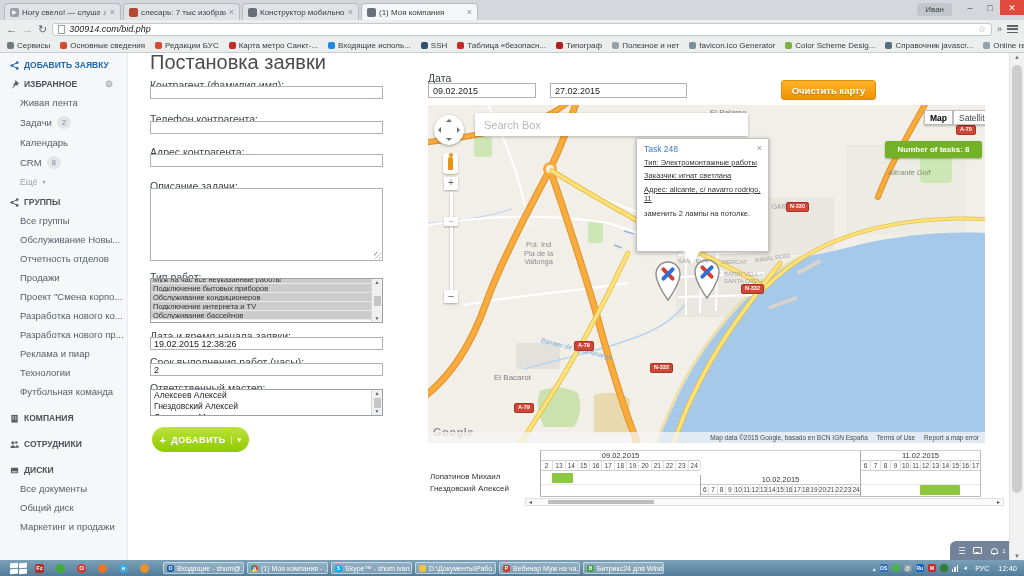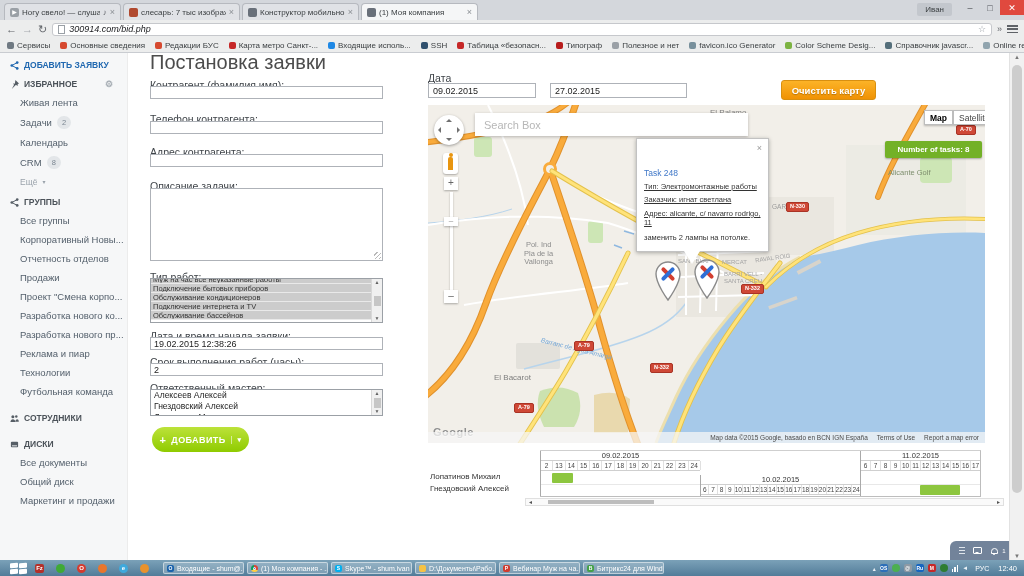--- a/index.html
+++ b/index.html
@@ -81,21 +81,21 @@
   .map-label{position:absolute;white-space:pre-line;line-height:1.15;pointer-events:none;}
   .map-badge{position:absolute;background:#cf4836;color:#fff;font-size:5.5px;font-weight:bold;padding:1px 3px;border-radius:2px;border:1px solid #a93325;line-height:1;}
   .searchbox{position:absolute;left:47px;top:8px;width:273px;height:23px;background:#fff;box-shadow:0 1px 3px rgba(0,0,0,.25);border:none;padding:4px 9px;font-size:11px;color:#444;font-family:inherit;}
   .searchbox::placeholder{color:#b7b7b7;}
   .map-type{position:absolute;left:496px;top:5px;display:flex;box-shadow:0 1px 2px rgba(0,0,0,.25);}
   .mt-btn{height:15px;background:#fff;border:1px solid #bdbdbd;font-size:8.5px;display:flex;align-items:center;padding:0 5px;color:#444;}
   .mt-btn.on{font-weight:bold;color:#000;}
   .tasks-badge{position:absolute;left:457px;top:36px;width:97px;height:17px;background:#73b127;border-radius:2px;color:#fff;font-size:8px;font-weight:bold;display:flex;align-items:center;justify-content:center;box-shadow:0 1px 2px rgba(0,0,0,.3);}
   .infowin{position:absolute;left:208px;top:33px;width:133px;height:114px;background:#fff;border:1px solid #c2c2c2;box-shadow:0 1px 4px rgba(0,0,0,.3);padding:5px 7px;}
   .iw-tail{position:absolute;left:256px;top:146px;width:0;height:0;border-left:8px solid transparent;border-right:8px solid transparent;border-top:13px solid #fff;}
-  .iw-title{color:#4078c8;font-size:8.5px;margin-bottom:4px;margin-top:24px;}
+  .iw-title{color:#4078c8;font-size:8.5px;margin-bottom:4px;}
   .iw-close{position:absolute;right:6px;top:4px;color:#999;font-size:9px;}
   .iw-line{font-size:7.5px;color:#333;text-decoration:underline;margin-bottom:3.5px;line-height:1.3;}
   .iw-note{font-size:7.5px;color:#333;margin-top:5px;}
   .pan-ctl{position:absolute;left:6px;top:10px;width:30px;height:30px;border-radius:50%;background:#fff;box-shadow:0 1px 3px rgba(0,0,0,.35);}
   .pan-ctl i{position:absolute;width:0;height:0;border:3px solid transparent;}
   .pan-ctl .n{left:12px;top:4px;border-bottom-color:#707070;border-top:none;}
   .pan-ctl .s{left:12px;bottom:4px;border-top-color:#707070;border-bottom:none;}
   .pan-ctl .w{left:4px;top:12px;border-right-color:#707070;border-left:none;}
   .pan-ctl .e{right:4px;top:12px;border-left-color:#707070;border-right:none;}
   .pegman{position:absolute;left:15px;top:48px;width:15px;height:21px;background:#fff;border-radius:3px;box-shadow:0 1px 2px rgba(0,0,0,.3);display:flex;align-items:center;justify-content:center;}
@@ -309,21 +309,21 @@
               <circle cx="8" cy="8.2" r="1.5"></circle>
               <path d="M2,5 8,1.8 M2,5 8,8.2" stroke="currentColor" stroke-width="1.1" fill="none"></path>
             </svg>
           </span>
           <span>ГРУППЫ</span>
         </div>
         <div class="sb-item">
           <span>Все группы</span>
         </div>
         <div class="sb-item">
-          <span>Корпоративный Новы...</span>
+          <span>Обслуживание Новы...</span>
         </div>
         <div class="sb-item">
           <span>Отчетность отделов</span>
         </div>
         <div class="sb-item">
           <span>Продажи</span>
         </div>
         <div class="sb-item">
           <span>Проект "Смена корпо...</span>
         </div>
@@ -334,20 +334,32 @@
           <span>Разработка нового пр...</span>
         </div>
         <div class="sb-item">
           <span>Реклама и пиар</span>
         </div>
         <div class="sb-item">
           <span>Технологии</span>
         </div>
         <div class="sb-item">
           <span>Футбольная команда</span>
+        </div>
+        <div class="sb-head gap">
+          <span class="sb-ico">
+            <svg viewBox="0 0 10 10">
+              <rect x="1.5" y="1" width="7" height="8.5"></rect>
+              <rect x="3" y="2.5" width="1.3" height="1.3" fill="#f6f7f8"></rect>
+              <rect x="5.7" y="2.5" width="1.3" height="1.3" fill="#f6f7f8"></rect>
+              <rect x="3" y="4.8" width="1.3" height="1.3" fill="#f6f7f8"></rect>
+              <rect x="5.7" y="4.8" width="1.3" height="1.3" fill="#f6f7f8"></rect>
+            </svg>
+          </span>
+          <span>КОМПАНИЯ</span>
         </div>
         <div class="sb-head gap">
           <span class="sb-ico">
             <svg viewBox="0 0 10 10">
               <circle cx="3.2" cy="3" r="1.7"></circle>
               <path d="M.5 9c0-2 1.2-3.2 2.7-3.2S5.9 7 5.9 9z"></path>
               <circle cx="7" cy="2.8" r="1.4"></circle>
               <path d="M5.8 8.7c.2-1.8 1-2.8 2.2-2.8 1 0 1.6.8 1.8 2.8z"></path>
             </svg>
           </span>
@@ -486,21 +498,21 @@
         </g>
         <g transform="translate(279,155)">
           <path d="M0,38 C0,38 -12,22 -12,12 A12,12 0 1 1 12,12 C12,22 0,38 0,38 Z" fill="#ffffff" stroke="#8a8a8a" stroke-width="1.4"></path>
           <rect x="-8.5" y="10" width="17" height="4" rx="2" fill="#d23f31" transform="rotate(45 0 12)"></rect>
           <rect x="-8.5" y="10" width="17" height="4" rx="2" fill="#2f6fd6" transform="rotate(-45 0 12)"></rect>
         </g>
       </svg>
 
       <div id="map-labels">
           <span class="map-label" style="left: 282px; top: 3px; font-size: 8px; color: rgb(126, 126, 126); text-align: left;">El Palamo</span>
-          <span class="map-label" style="left: 460px; top: 64px; font-size: 7.5px; color: rgb(126, 143, 110); text-align: right;">Alicante Golf</span>
+          <span class="map-label" style="left: 460px; top: 64px; font-size: 7.5px; color: rgb(126, 143, 110); text-align: right; font-style: italic;">Alicante Golf</span>
           <span class="map-label" style="left: 344px; top: 98px; font-size: 6.5px; color: rgb(154, 154, 154); text-align: left;">GARBINET</span>
           <span class="map-label" style="left: 96px; top: 136px; font-size: 7.5px; color: rgb(141, 141, 141); text-align: center;">Pol. Ind
 Pla de la
 Vallonga</span>
           <span class="map-label" style="left: 66px; top: 268px; font-size: 8px; color: rgb(126, 126, 126); text-align: left;">El Bacarot</span>
           <span class="map-label" style="left: 250px; top: 153px; font-size: 6px; color: rgb(163, 163, 163); text-align: left;">SANT BLAI</span>
           <span class="map-label" style="left: 294px; top: 154px; font-size: 6px; color: rgb(163, 163, 163); text-align: left;">MERCAT</span>
           <span class="map-label" style="left: 327px; top: 150px; font-size: 6px; color: rgb(163, 163, 163); text-align: left; transform: rotate(-8deg);">RAVAL ROIG</span>
           <span class="map-label" style="left: 296px; top: 166px; font-size: 6px; color: rgb(163, 163, 163); text-align: center;">BARRI VELL -
 SANTA CREU</span>

